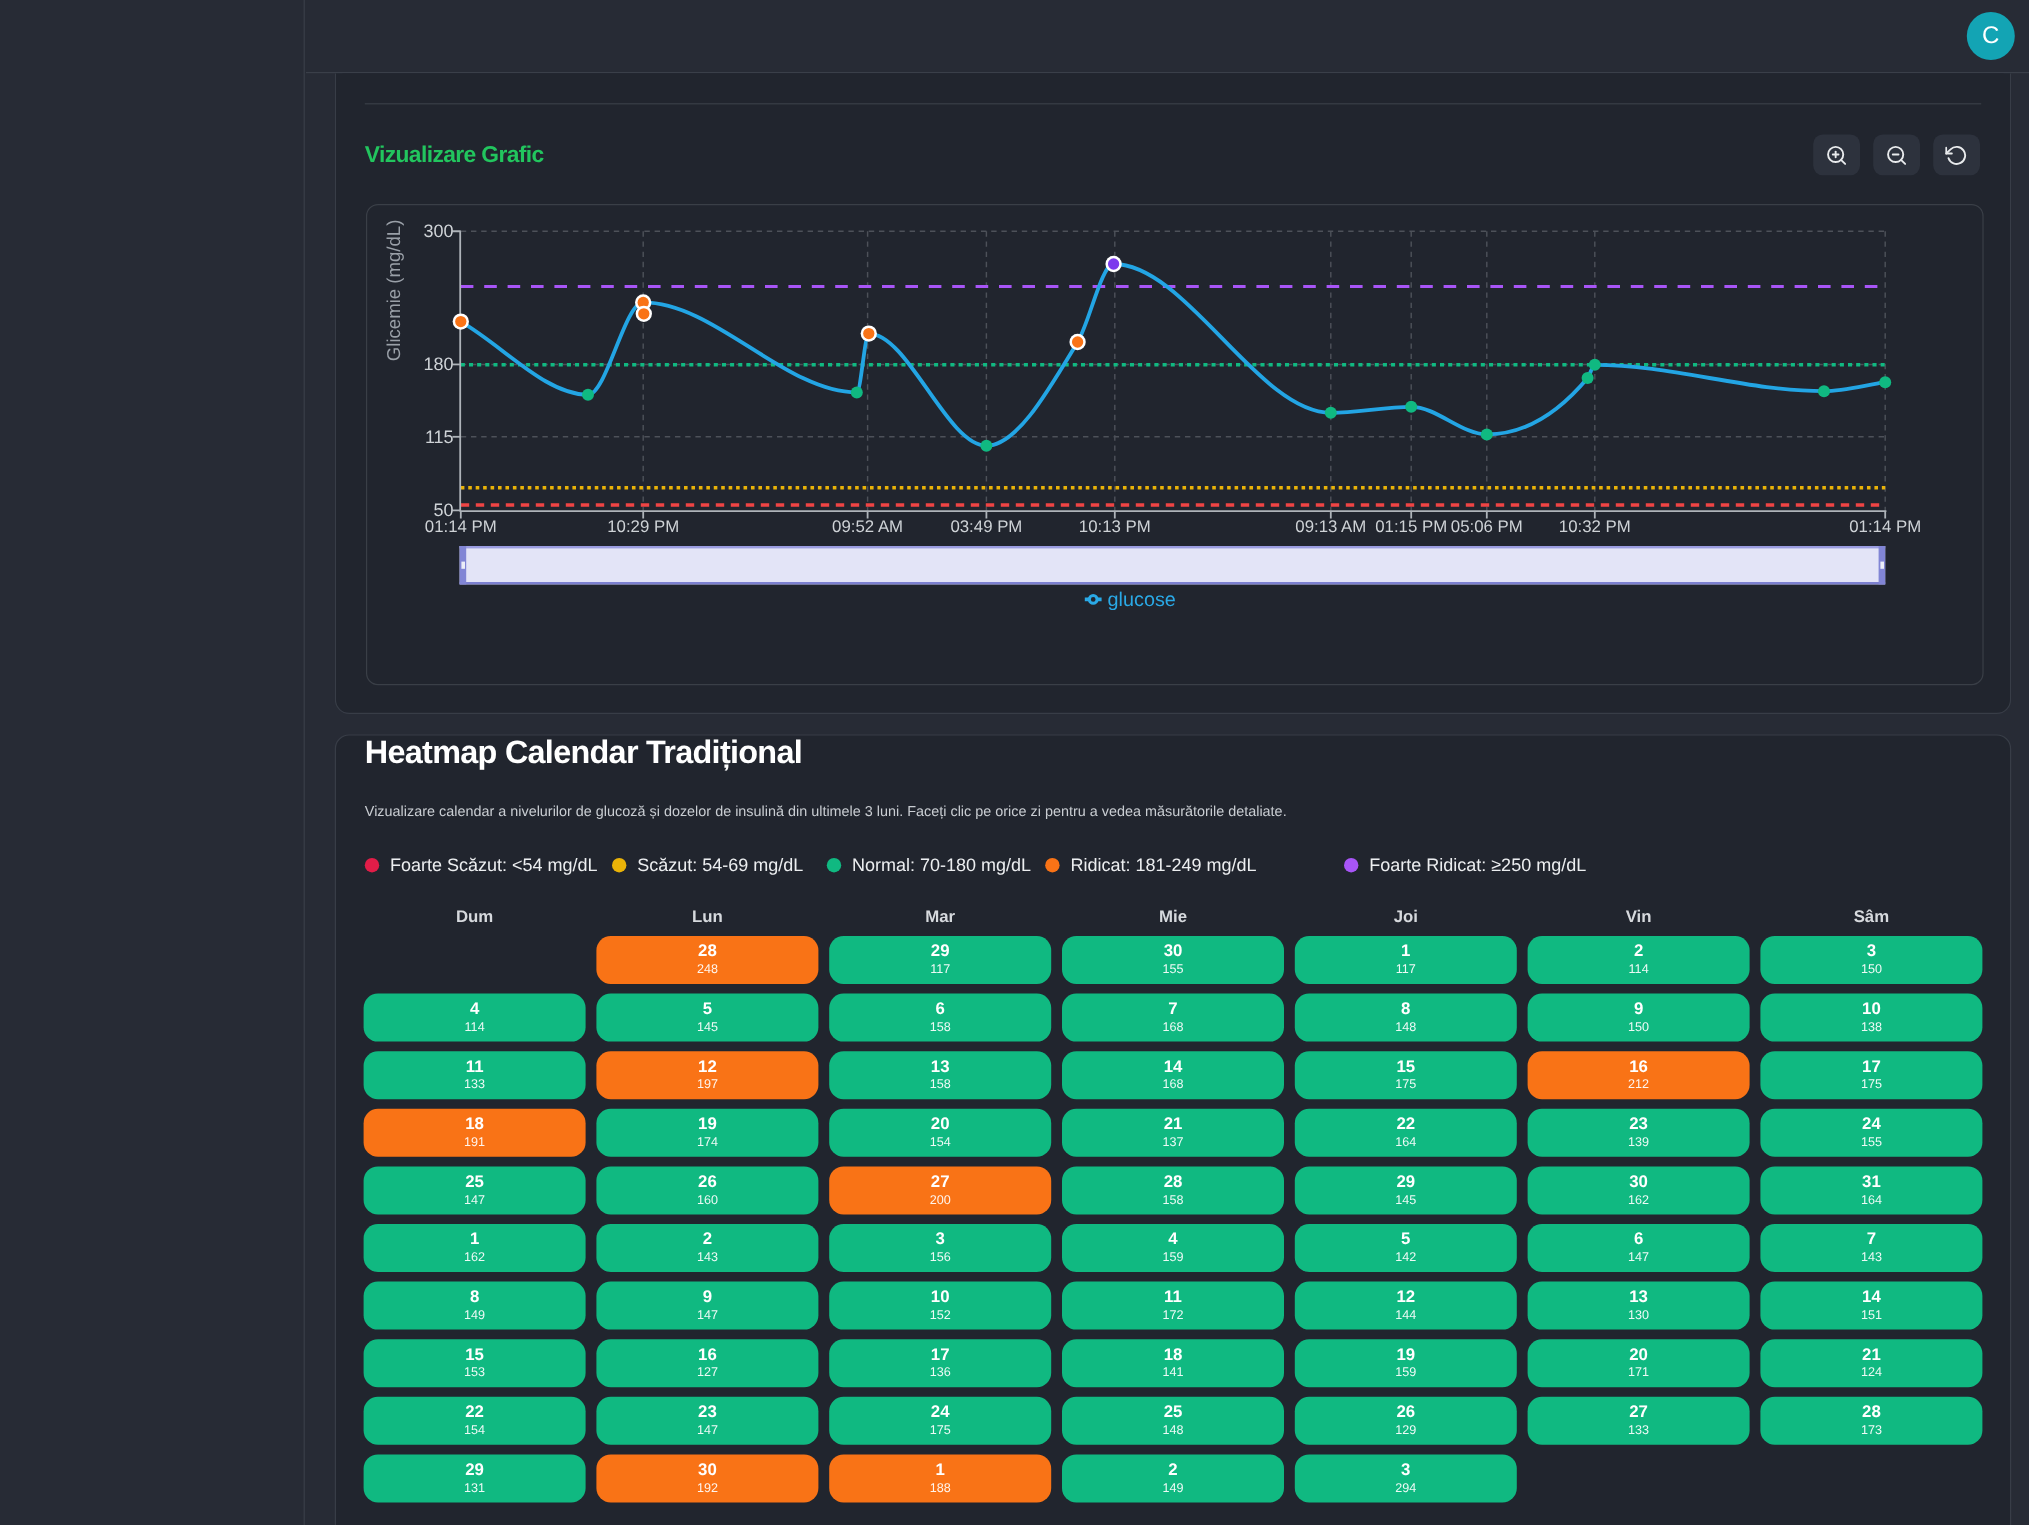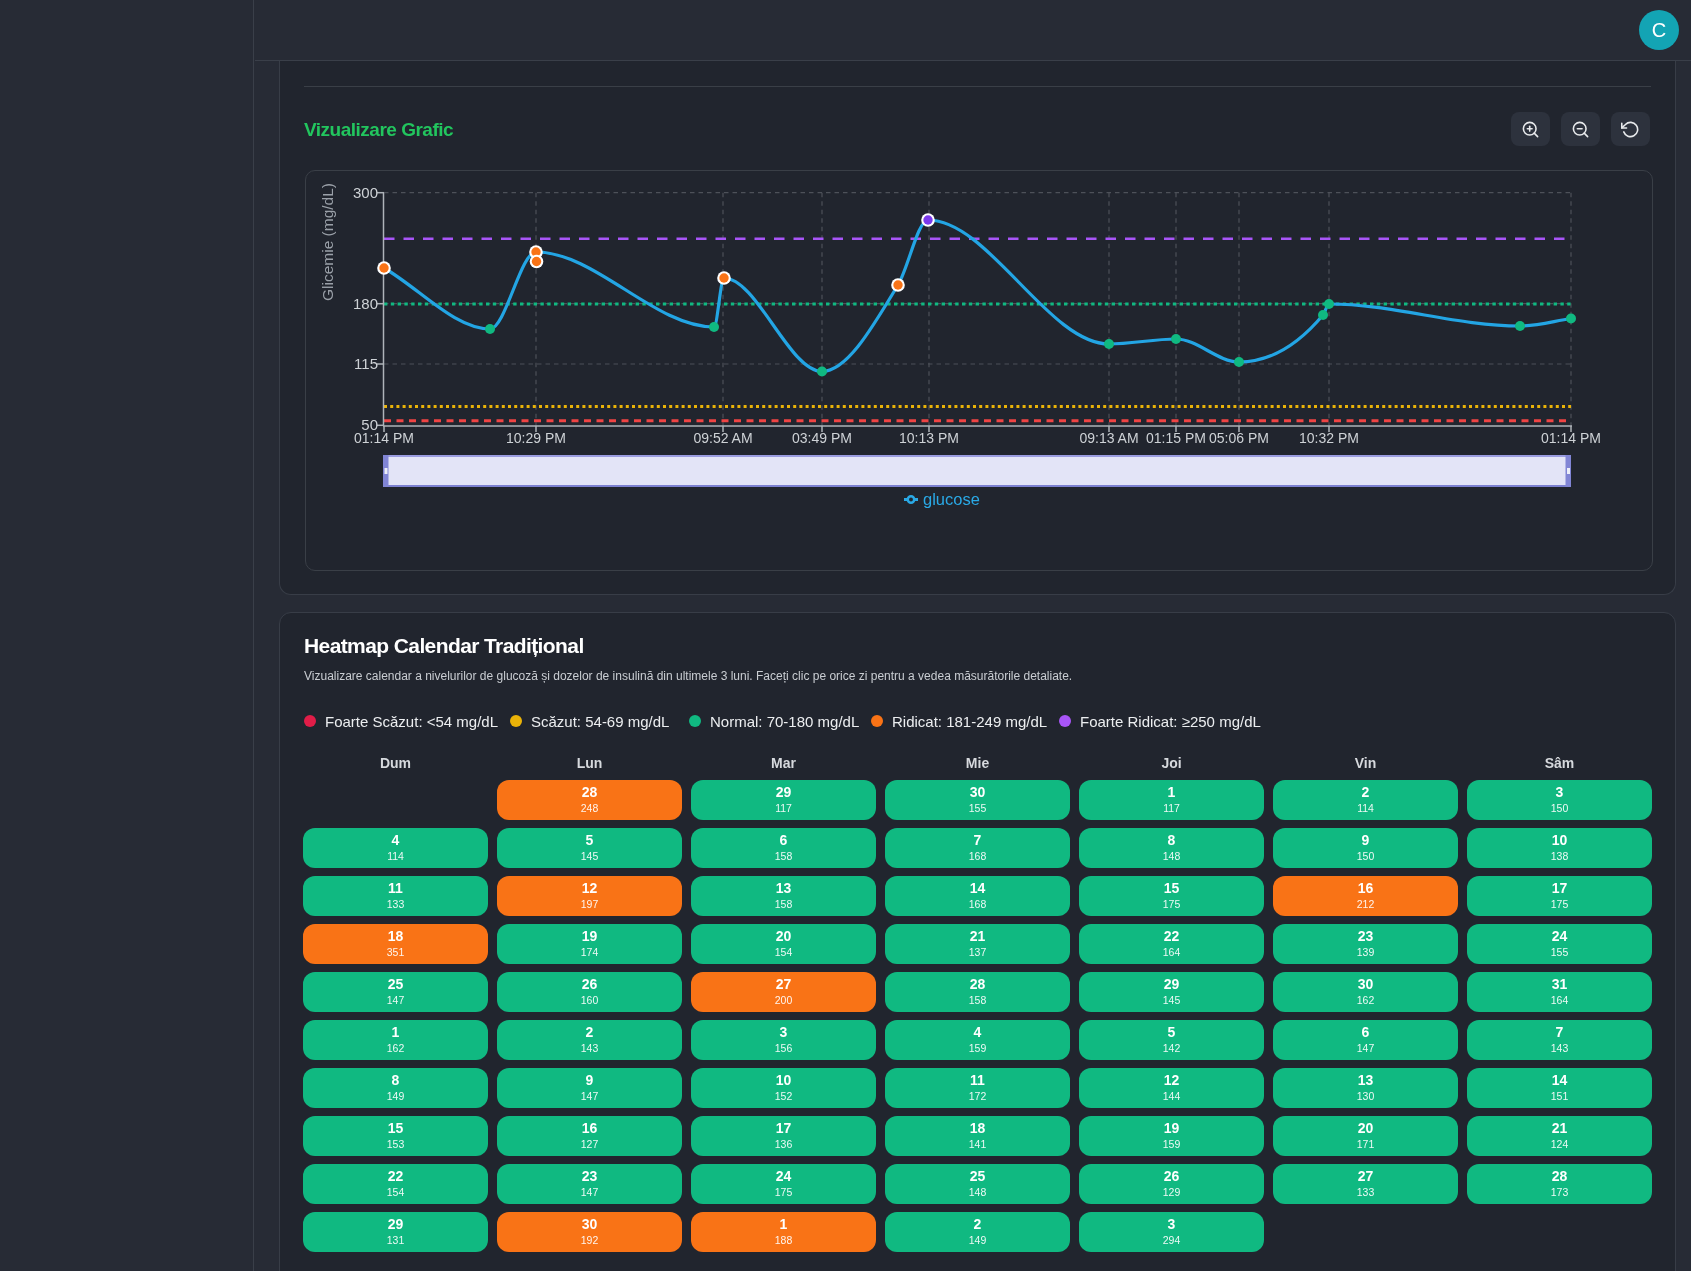--- a/index.html
+++ b/index.html
@@ -7,21 +7,21 @@
 #sidebar{left:0;top:0;width:254px;height:1271px;background:#272b35;border-right:1px solid #3a3f49}
 #hdrline{left:255px;top:60px;width:1436px;height:1px;background:#3a3f49}
 #avatar{left:1639px;top:10px;width:40px;height:40px;border-radius:50%;background:#13a4b4;color:#fff;font-size:20px;display:flex;align-items:center;justify-content:center}
 .card{background:#21252e;border:1px solid #383d47;position:absolute}
 #card1{left:279px;top:61px;width:1397px;height:534px;border-top:none;border-radius:0 0 12px 12px}
 #card2{left:279px;top:612px;width:1397px;height:680px;border-radius:12px}
 #divider{left:304px;top:86px;width:1347px;height:1px;background:#3a3f47}
 #t1{left:304px;top:119px;font-size:19px;font-weight:bold;color:#22c55e;letter-spacing:-.5px}
 .zbtn{position:absolute;width:39px;height:34px;background:#2d323d;border-radius:8px;display:flex;align-items:center;justify-content:center}
 #panel{left:305px;top:170px;width:1348px;height:401px;border:1px solid #3a3f47;border-radius:10px}
-#t2{left:304px;top:634px;font-size:21px;font-weight:bold;color:#fff;letter-spacing:-.6px}
+#t2{left:304px;top:612px;font-size:27px;font-weight:bold;color:#fff;letter-spacing:-.6px}
 #sub{left:304px;top:669px;font-size:12px;color:#c9cdd2}
 .leg{position:absolute;height:16px;display:flex;align-items:center;font-size:15px;color:#eceef0}
 .dot{width:12px;height:12px;border-radius:50%;display:inline-block;margin-right:9px;flex:none}
 .dayh{position:absolute;width:185px;text-align:center;font-size:14px;font-weight:bold;color:#d6d9dd}
 .cell{position:absolute;width:185px;height:39.5px;border-radius:12px;color:#fff;text-align:center;padding-top:5px}
 .cell .d{font-size:14px;font-weight:bold;line-height:15px}
 .cell .v{font-size:10.5px;line-height:12px;margin-top:2px;color:rgba(255,255,255,.92)}
 .grid{stroke:#4d5159;stroke-width:1.2;stroke-dasharray:4.5 4}
 .axis1{stroke:#aeb3b9;stroke-width:1.5}
 .xlab{fill:#ced2d6;font-size:14px;text-anchor:middle}
@@ -150,21 +150,21 @@
     <span>Scăzut: 54-69 mg/dL</span>
   </div>
 <div class="leg" style="left:689px;top:713px">
     <span class="dot" style="background:#10b981"></span>
     <span>Normal: 70-180 mg/dL</span>
   </div>
 <div class="leg" style="left:871px;top:713px">
     <span class="dot" style="background:#f97316"></span>
     <span>Ridicat: 181-249 mg/dL</span>
   </div>
-<div class="leg" style="left:1059px;top:713px">
+<div class="leg" style="left:1120px;top:713px">
     <span class="dot" style="background:#a855f7"></span>
     <span>Foarte Ridicat: ≥250 mg/dL</span>
   </div>
 <div class="dayh" style="left:303px;top:755px">Dum</div>
 <div class="dayh" style="left:497px;top:755px">Lun</div>
 <div class="dayh" style="left:691px;top:755px">Mar</div>
 <div class="dayh" style="left:885px;top:755px">Mie</div>
 <div class="dayh" style="left:1079px;top:755px">Joi</div>
 <div class="dayh" style="left:1273px;top:755px">Vin</div>
 <div class="dayh" style="left:1467px;top:755px">Sâm</div>
@@ -243,21 +243,21 @@
 <div class="cell" style="left:1273px;top:876px;background:#f97316">
     <div class="d">16</div>
     <div class="v">212</div>
   </div>
 <div class="cell" style="left:1467px;top:876px;background:#10b981">
     <div class="d">17</div>
     <div class="v">175</div>
   </div>
 <div class="cell" style="left:303px;top:924px;background:#f97316">
     <div class="d">18</div>
-    <div class="v">351</div>
+    <div class="v">191</div>
   </div>
 <div class="cell" style="left:497px;top:924px;background:#10b981">
     <div class="d">19</div>
     <div class="v">174</div>
   </div>
 <div class="cell" style="left:691px;top:924px;background:#10b981">
     <div class="d">20</div>
     <div class="v">154</div>
   </div>
 <div class="cell" style="left:885px;top:924px;background:#10b981">

